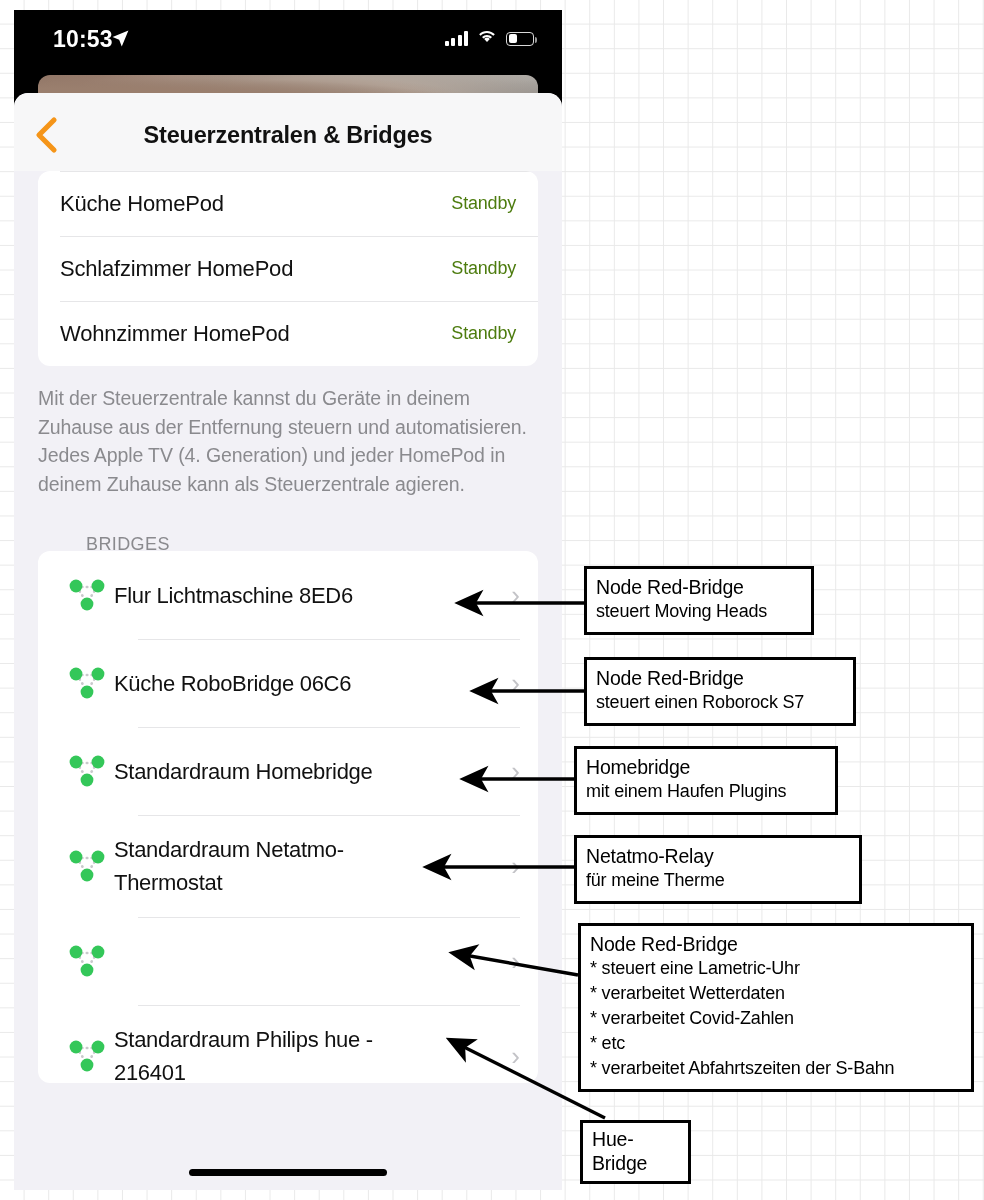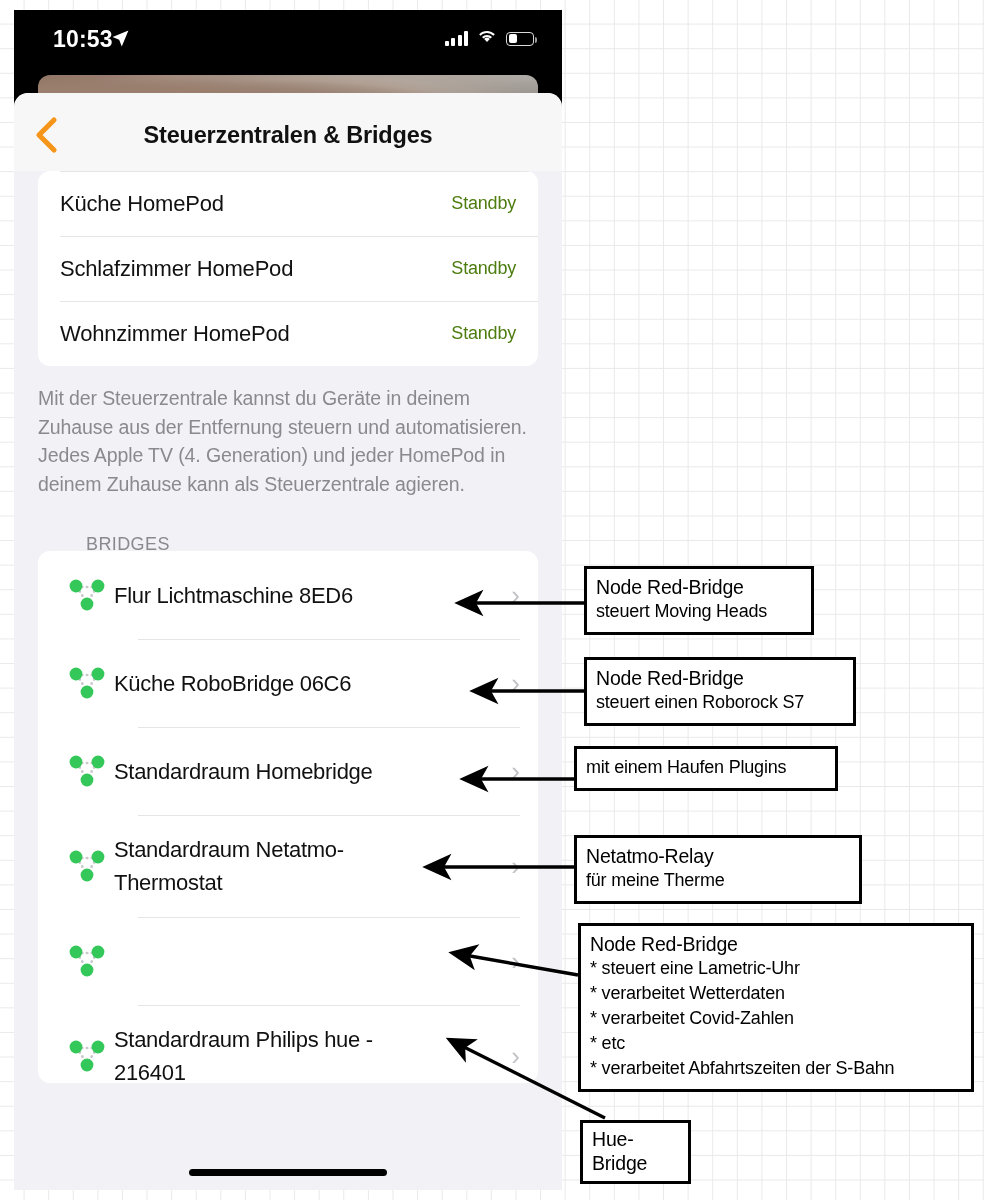--- a/index.html
+++ b/index.html
@@ -328,20 +328,21 @@
   <div class="c-title">Node Red-Bridge</div>
   <div class="c-line">steuert Moving Heads</div>
 </div>
 
 <div class="callout" id="callout-1">
   <div class="c-title">Node Red-Bridge</div>
   <div class="c-line">steuert einen Roborock S7</div>
 </div>
 
 <div class="callout" id="callout-2">
+  <div class="c-title">Homebridge</div>
   <div class="c-line">mit einem Haufen Plugins</div>
 </div>
 
 <div class="callout" id="callout-3">
   <div class="c-title">Netatmo-Relay</div>
   <div class="c-line">für meine Therme</div>
 </div>
 
 <div class="callout" id="callout-4">
   <div class="c-title">Node Red-Bridge</div>

